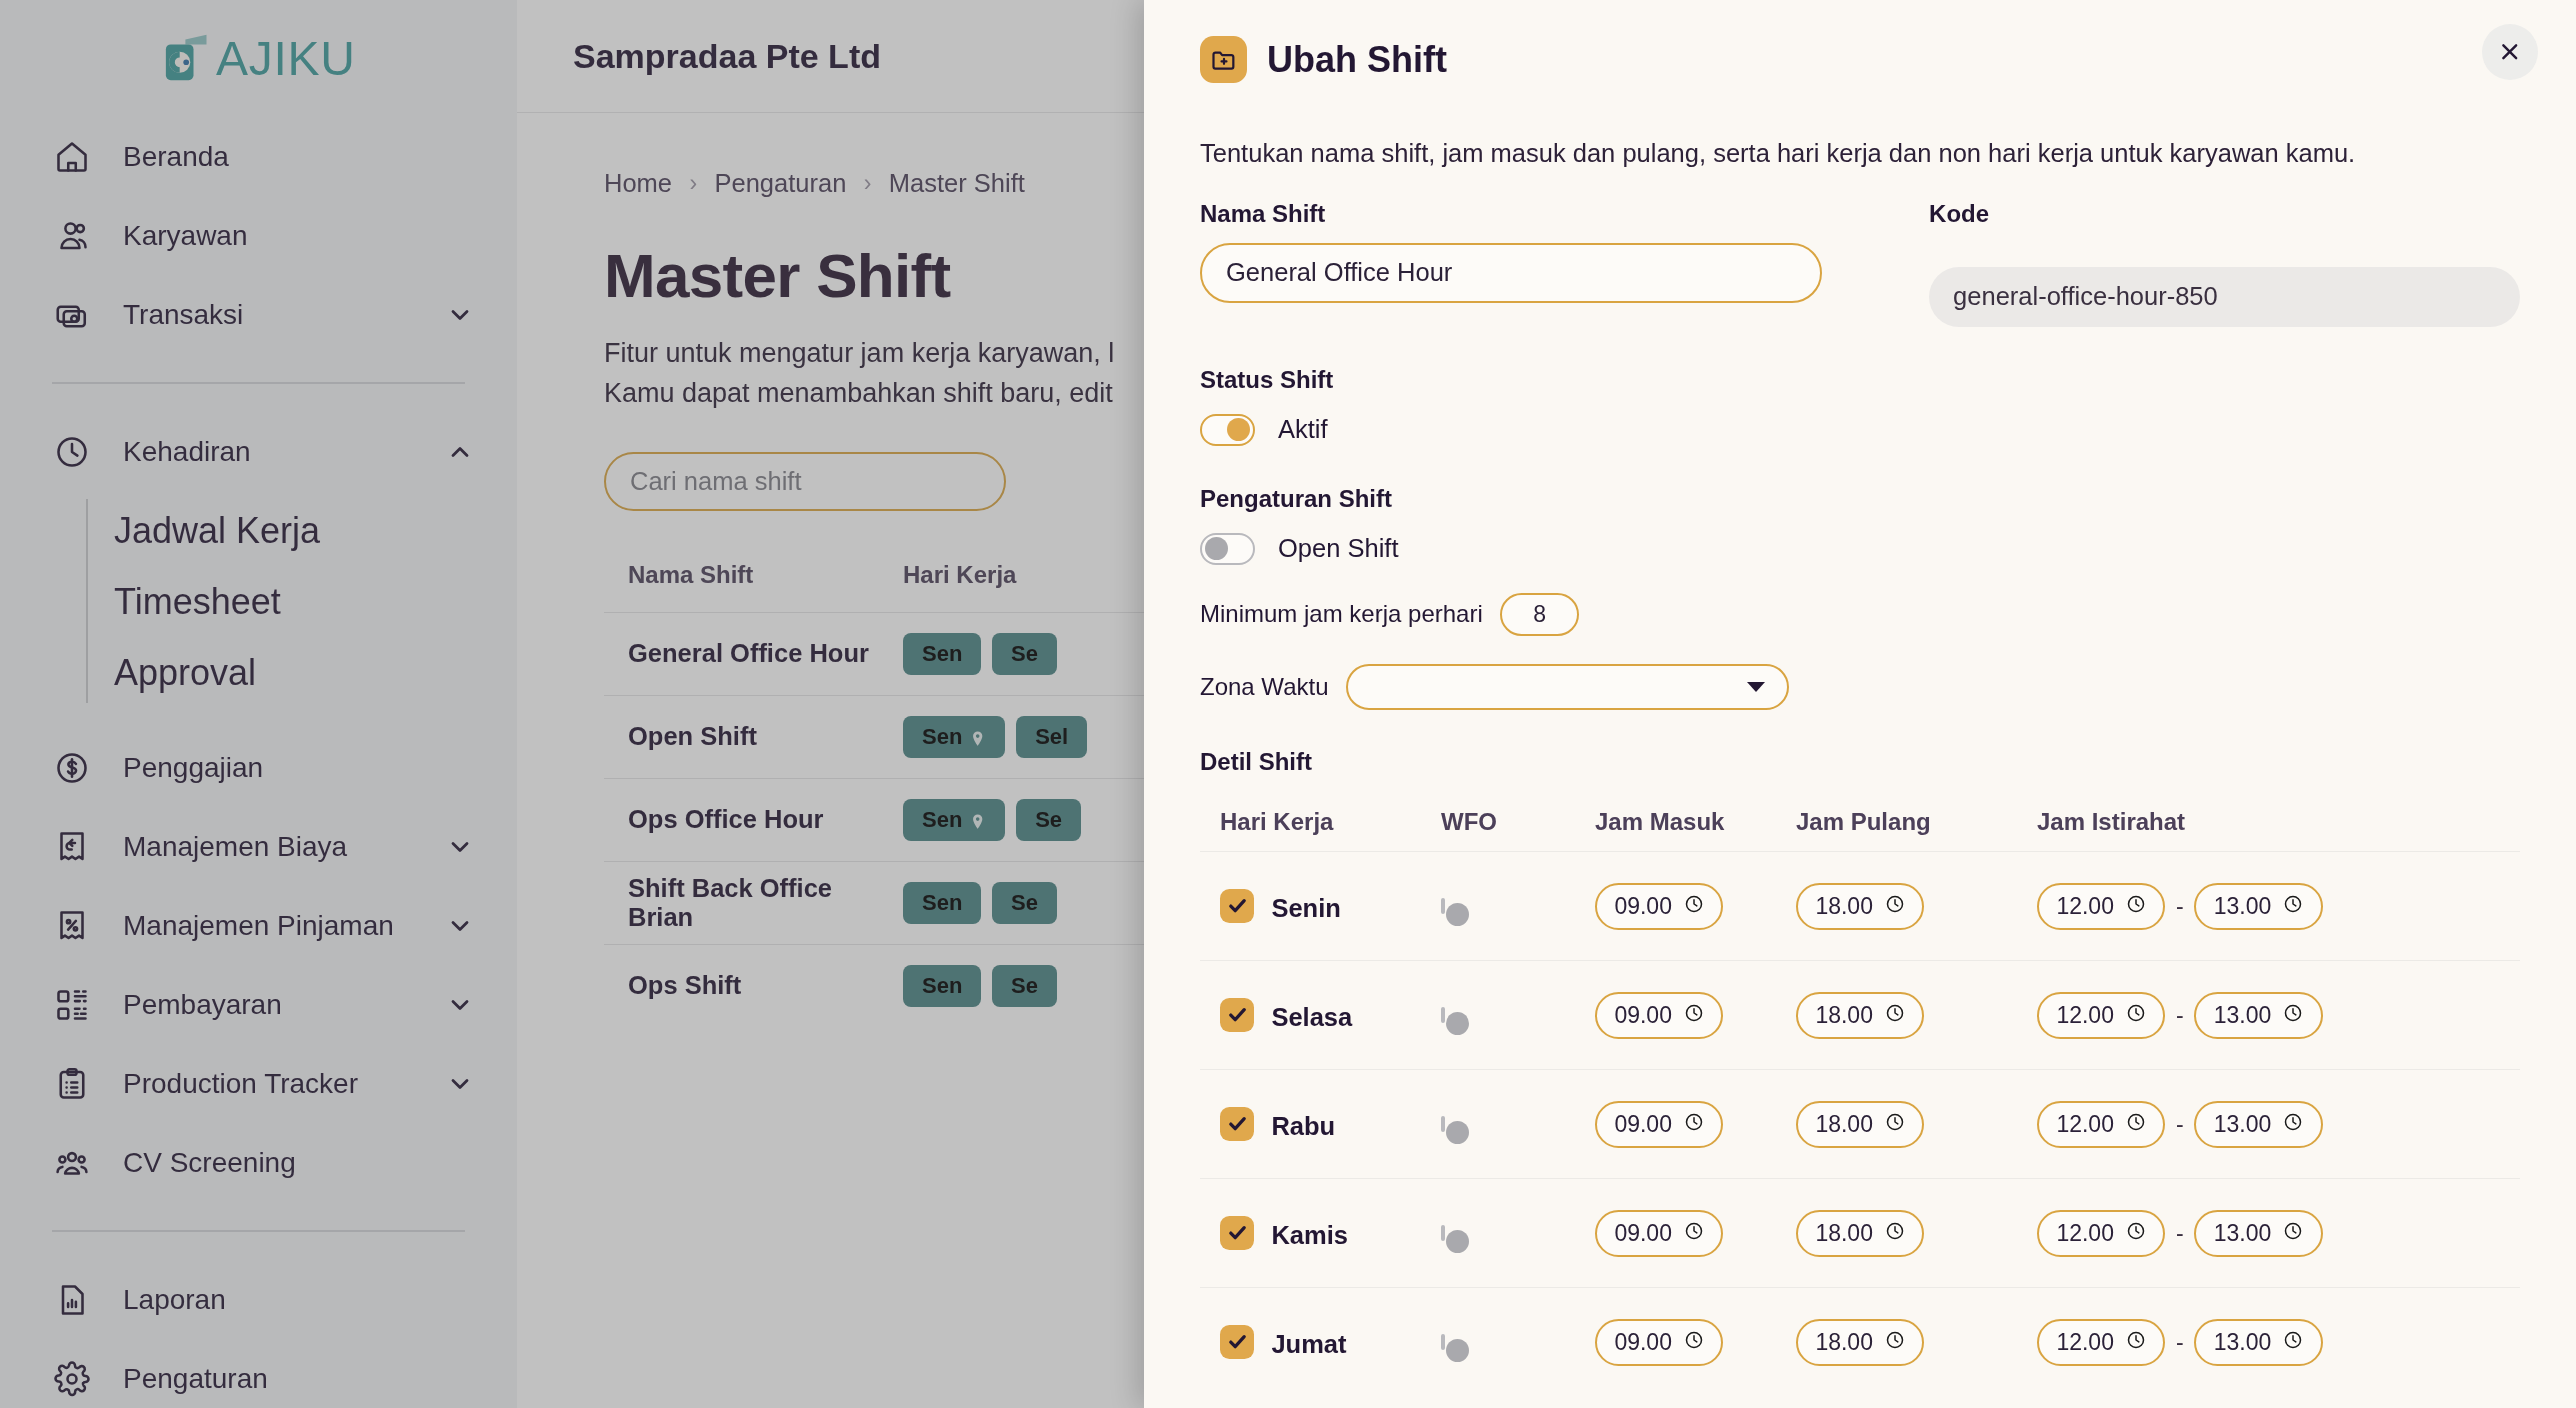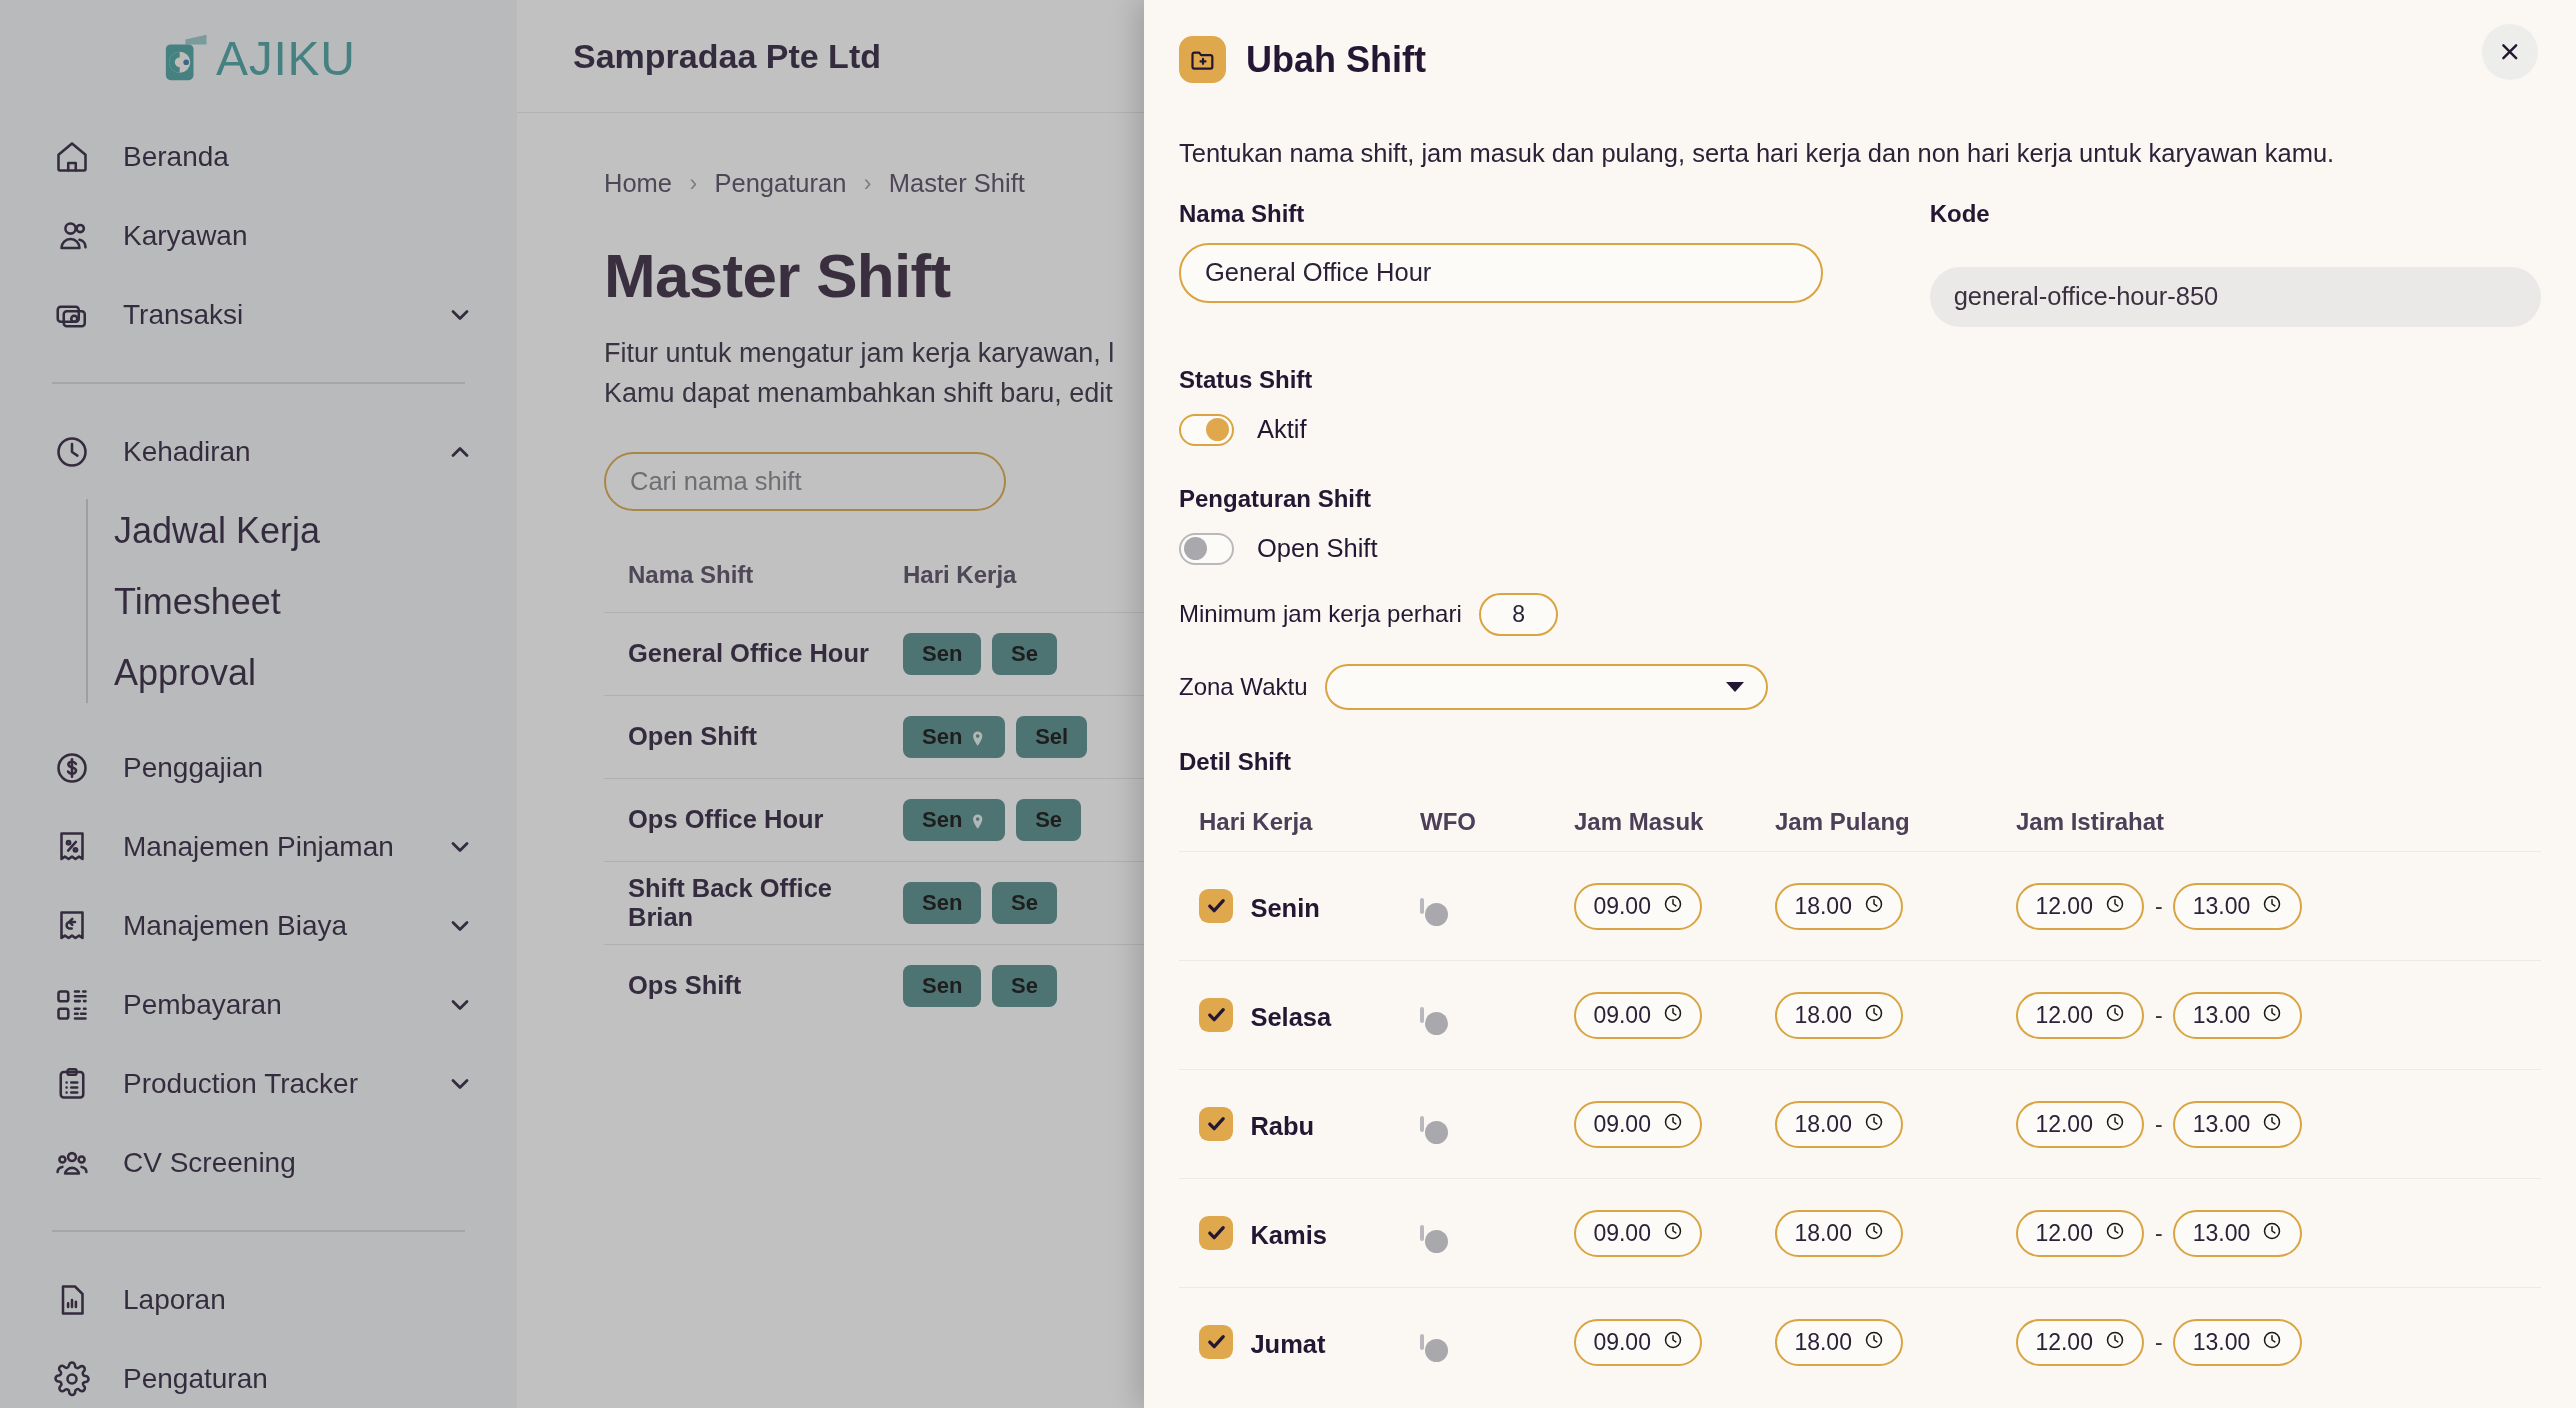--- a/index.html
+++ b/index.html
@@ -107,21 +107,21 @@
     pointer-events:none;
   }
 
   
   #modal {
     position: absolute; right: 0; top: 0;
     width: 1432px; height: 1408px;
     background: #fbf8f3;
     box-shadow: -6.7px 0 27px rgba(0,0,0,0.18);
     overflow: hidden;
-    padding: 0 35px;
+    padding: 0 56px;
   }
   #modal-header {
     display:flex; align-items:center; height: 107px; padding-top: 12px;
   }
   #modal-icon {
     width: 47px; height: 47px; border-radius: 13.4px; background: #e0a84c;
     display:flex; align-items:center; justify-content:center; margin-right: 20px;
     flex: 0 0 47px;
   }
   #modal-icon svg { width: 28px; height:28px; }
@@ -312,42 +312,42 @@
               <path d="M12 6.2v11.6"></path>
           </svg>
         </span>
         <span class="nav-label">Penggajian</span>
       </div>
 
       <div class="nav-item">
         <span class="nav-icon">
           <svg viewBox="0 0 24 24" fill="none" stroke="#231733" stroke-width="1.7" stroke-linecap="round" stroke-linejoin="round">
             <path d="M5 3h14v17l-2.3-1.6L14.3 20 12 18.4 9.7 20 7.3 18.4 5 20z"></path>
-              <path d="M9.4 14.4 14.6 8.6"></path>
-              <circle cx="9.7" cy="9.1" r="1.1"></circle>
-              <circle cx="14.3" cy="13.9" r="1.1"></circle>
-          </svg>
-        </span>
-        <span class="nav-label">Manajemen Pinjaman</span>
+              <path d="M14 9.3H10.6a2.2 2.2 0 0 0 0 4.4h1.2"></path>
+              <path d="M12.2 7.2 10.2 9.3l2 2"></path>
+          </svg>
+        </span>
+        <span class="nav-label">Manajemen Biaya</span>
         <span class="nav-chevron">
           <svg viewBox="0 0 24 24" fill="none" stroke="#231733" stroke-width="2.4" stroke-linecap="round" stroke-linejoin="round">
               <path d="M6 9l6 6 6-6"></path>
             </svg>
         </span>
       </div>
 
       <div class="nav-item">
         <span class="nav-icon">
           <svg viewBox="0 0 24 24" fill="none" stroke="#231733" stroke-width="1.7" stroke-linecap="round" stroke-linejoin="round">
             <path d="M5 3h14v17l-2.3-1.6L14.3 20 12 18.4 9.7 20 7.3 18.4 5 20z"></path>
-              <path d="M14 9.3H10.6a2.2 2.2 0 0 0 0 4.4h1.2"></path>
-              <path d="M12.2 7.2 10.2 9.3l2 2"></path>
-          </svg>
-        </span>
-        <span class="nav-label">Manajemen Biaya</span>
+              <path d="M9.4 14.4 14.6 8.6"></path>
+              <circle cx="9.7" cy="9.1" r="1.1"></circle>
+              <circle cx="14.3" cy="13.9" r="1.1"></circle>
+          </svg>
+        </span>
+        <span class="nav-label">Manajemen Pinjaman</span>
         <span class="nav-chevron">
           <svg viewBox="0 0 24 24" fill="none" stroke="#231733" stroke-width="2.4" stroke-linecap="round" stroke-linejoin="round">
               <path d="M6 9l6 6 6-6"></path>
             </svg>
         </span>
       </div>
 
       <div class="nav-item">
         <span class="nav-icon">
           <svg viewBox="0 0 24 24" fill="none" stroke="#231733" stroke-width="1.7" stroke-linecap="round" stroke-linejoin="round">

